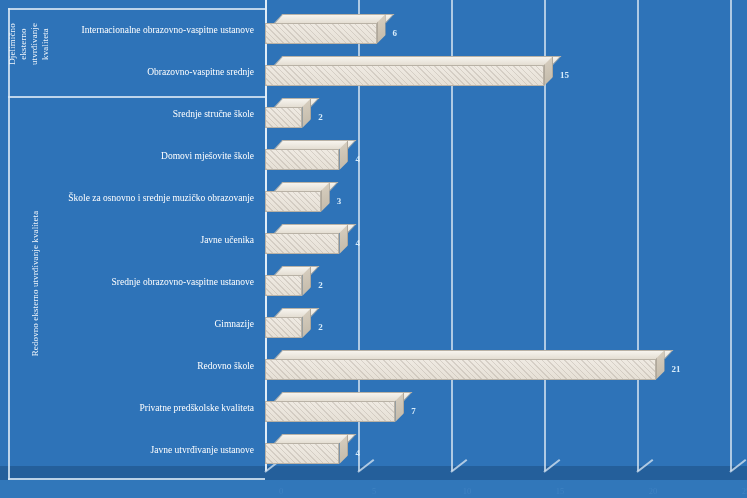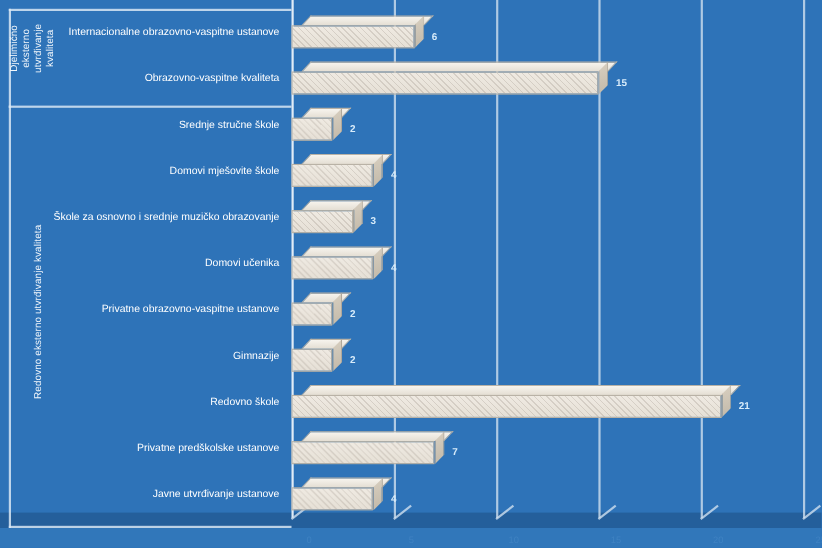--- a/index.html
+++ b/index.html
@@ -2,21 +2,21 @@
 <html><head>
 <meta charset="utf-8">
 <style>
   html,body{margin:0;padding:0;}
   body{
     width:747px;height:498px;overflow:hidden;
     background:#2e73b8;
     font-family:"Liberation Sans", sans-serif;
     -webkit-font-smoothing:antialiased;
   }
-  #chart-root{position:relative;width:747px;height:498px;}
+  #chart-root{position:relative;width:747px;height:498px;font-family:Liberation Serif, serif;}
 
   
   .floor-front{
     position:absolute;left:0;bottom:18px;width:747px;height:14px;
     background:#245f9b;
   }
   .floor-bottom{
     position:absolute;left:0;bottom:0;width:747px;height:18px;
     background:#3177ba;
   }
@@ -131,29 +131,29 @@
   <div class="sep" style="top:478px;width:257px;"></div>
   <div class="sep-v" style="left:8px;top:8px;height:90px;"></div>
   <div class="sep-v" style="left:8px;top:96px;height:384px;"></div>
 
   <div class="group-title" style="left:-8px;top:22px;width:74px;">Djelimično eksterno utvrđivanje kvaliteta</div>
 
   <div class="group-title" style="left:-120px;top:278px;width:310px;">Redovno eksterno utvrđivanje kvaliteta</div>
 
   <div id="cat-labels">
       <div class="cat-label" style="top: 24px; right: 487px;">Internacionalne obrazovno-vaspitne ustanove</div>
-      <div class="cat-label" style="top: 66px; right: 487px;">Obrazovno-vaspitne kvaliteta</div>
+      <div class="cat-label" style="top: 66px; right: 487px;">Obrazovno-vaspitne srednje</div>
       <div class="cat-label" style="top: 108px; right: 487px;">Srednje stručne škole</div>
       <div class="cat-label" style="top: 150px; right: 487px;">Domovi mješovite škole</div>
       <div class="cat-label" style="top: 192px; right: 487px;">Škole za osnovno i srednje muzičko obrazovanje</div>
-      <div class="cat-label" style="top: 234px; right: 487px;">Domovi učenika</div>
-      <div class="cat-label" style="top: 276px; right: 487px;">Privatne obrazovno-vaspitne ustanove</div>
+      <div class="cat-label" style="top: 234px; right: 487px;">Javne učenika</div>
+      <div class="cat-label" style="top: 276px; right: 487px;">Srednje obrazovno-vaspitne ustanove</div>
       <div class="cat-label" style="top: 318px; right: 487px;">Gimnazije</div>
       <div class="cat-label" style="top: 360px; right: 487px;">Redovno škole</div>
-      <div class="cat-label" style="top: 402px; right: 487px;">Privatne predškolske ustanove</div>
+      <div class="cat-label" style="top: 402px; right: 487px;">Privatne predškolske kvaliteta</div>
       <div class="cat-label" style="top: 444px; right: 487px;">Javne utvrđivanje ustanove</div>
     </div>
 
   <div id="bars">
       <div class="bar-wrap" style="left: 265px; top: 14px; width: 120.6px; height: 30px;">
         <div class="bar-top" style="width: 111.6px; left: 9px;"></div>
         <div class="bar-face" style="width: 111.6px;"></div>
         <div class="bar-side" style="left: 111.6px;"></div>
       </div>
       <div class="bar-value" style="left: 392.6px; top: 28px;">6</div>

